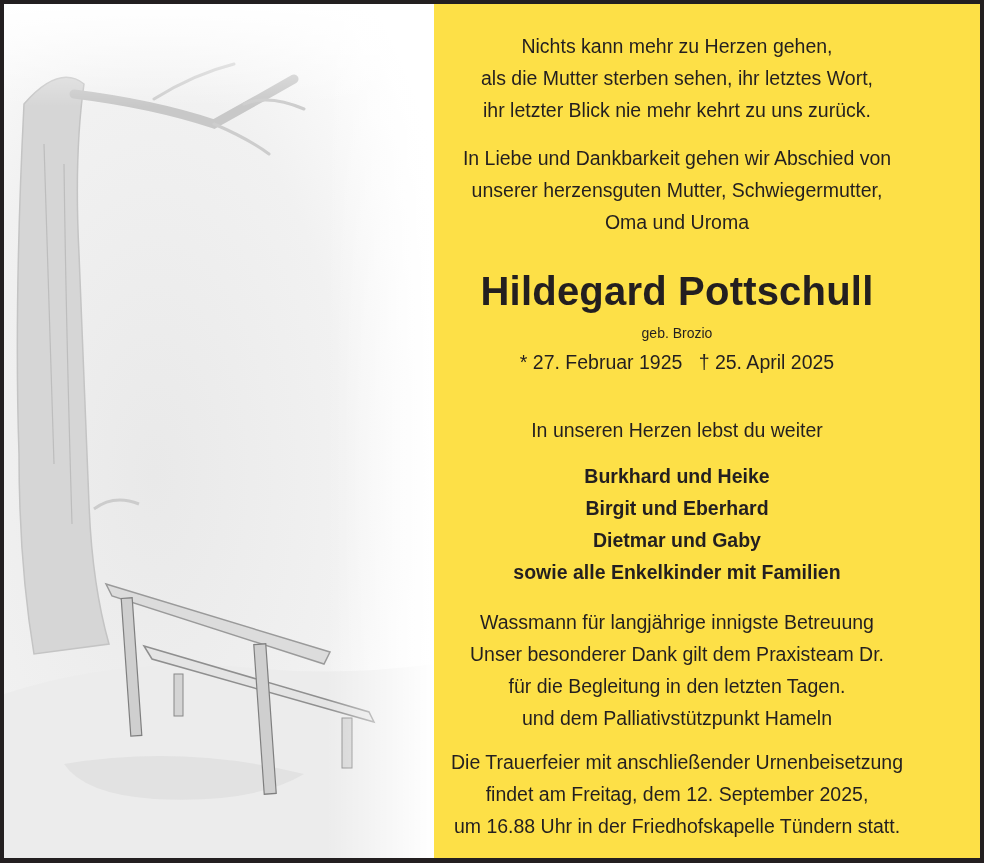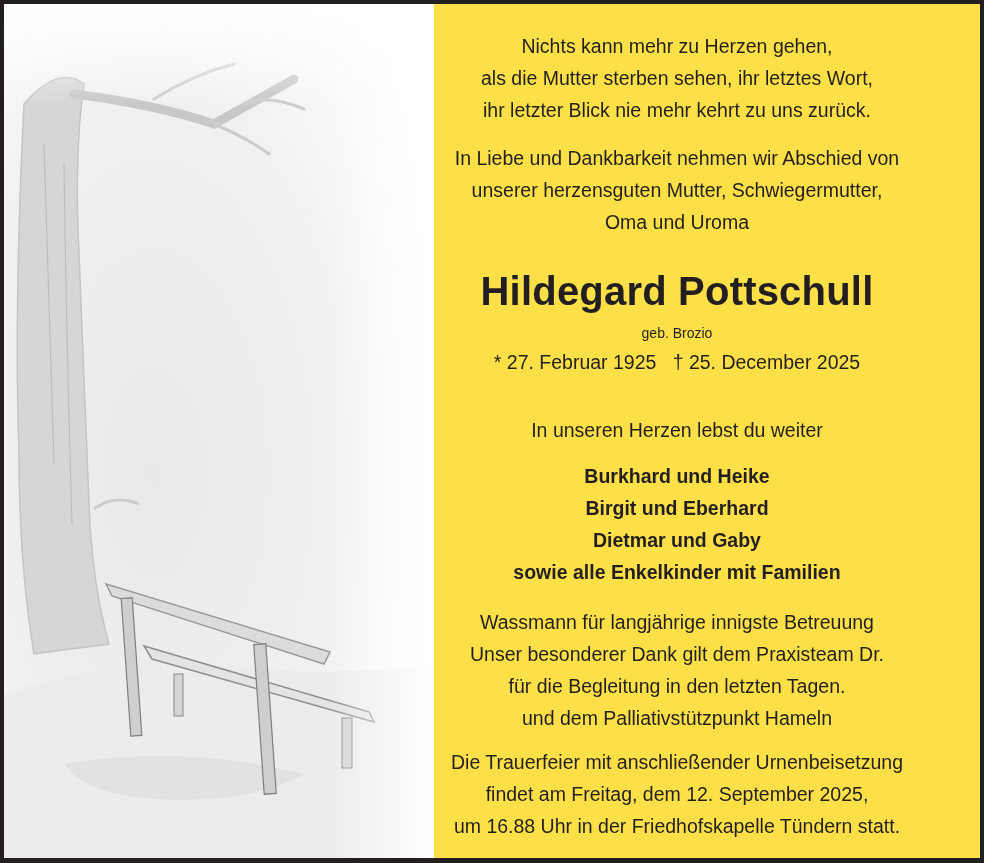--- a/index.html
+++ b/index.html
@@ -67,29 +67,29 @@
 
   <div class="text-col">
 
     <div class="block" style="top:26px;">
       <div class="line">Nichts kann mehr zu Herzen gehen,</div>
       <div class="line">als die Mutter sterben sehen, ihr letztes Wort,</div>
       <div class="line">ihr letzter Blick nie mehr kehrt zu uns zurück.</div>
     </div>
 
     <div class="block" style="top:138px;">
-      <div class="line">In Liebe und Dankbarkeit nehmen wir Abschied von</div>
+      <div class="line">In Liebe und Dankbarkeit gehen wir Abschied von</div>
       <div class="line">unserer herzensguten Mutter, Schwiegermutter,</div>
       <div class="line">Oma und Uroma</div>
     </div>
 
     <div class="block" style="top:258px;">
       <div class="name">Hildegard Pottschull</div>
       <div class="maiden">geb. Brozio</div>
-      <div class="line" style="white-space:pre;">* 27. Februar 1925   † 25. December 2025</div>
+      <div class="line" style="white-space:pre;">* 27. Februar 1925   † 25. April 2025</div>
     </div>
 
     <div class="block" style="top:410px;">
       <div class="line">In unseren Herzen lebst du weiter</div>
     </div>
 
     <div class="block" style="top:456px;">
       <div class="line bold">Burkhard und Heike</div>
       <div class="line bold">Birgit und Eberhard</div>
       <div class="line bold">Dietmar und Gaby</div>

